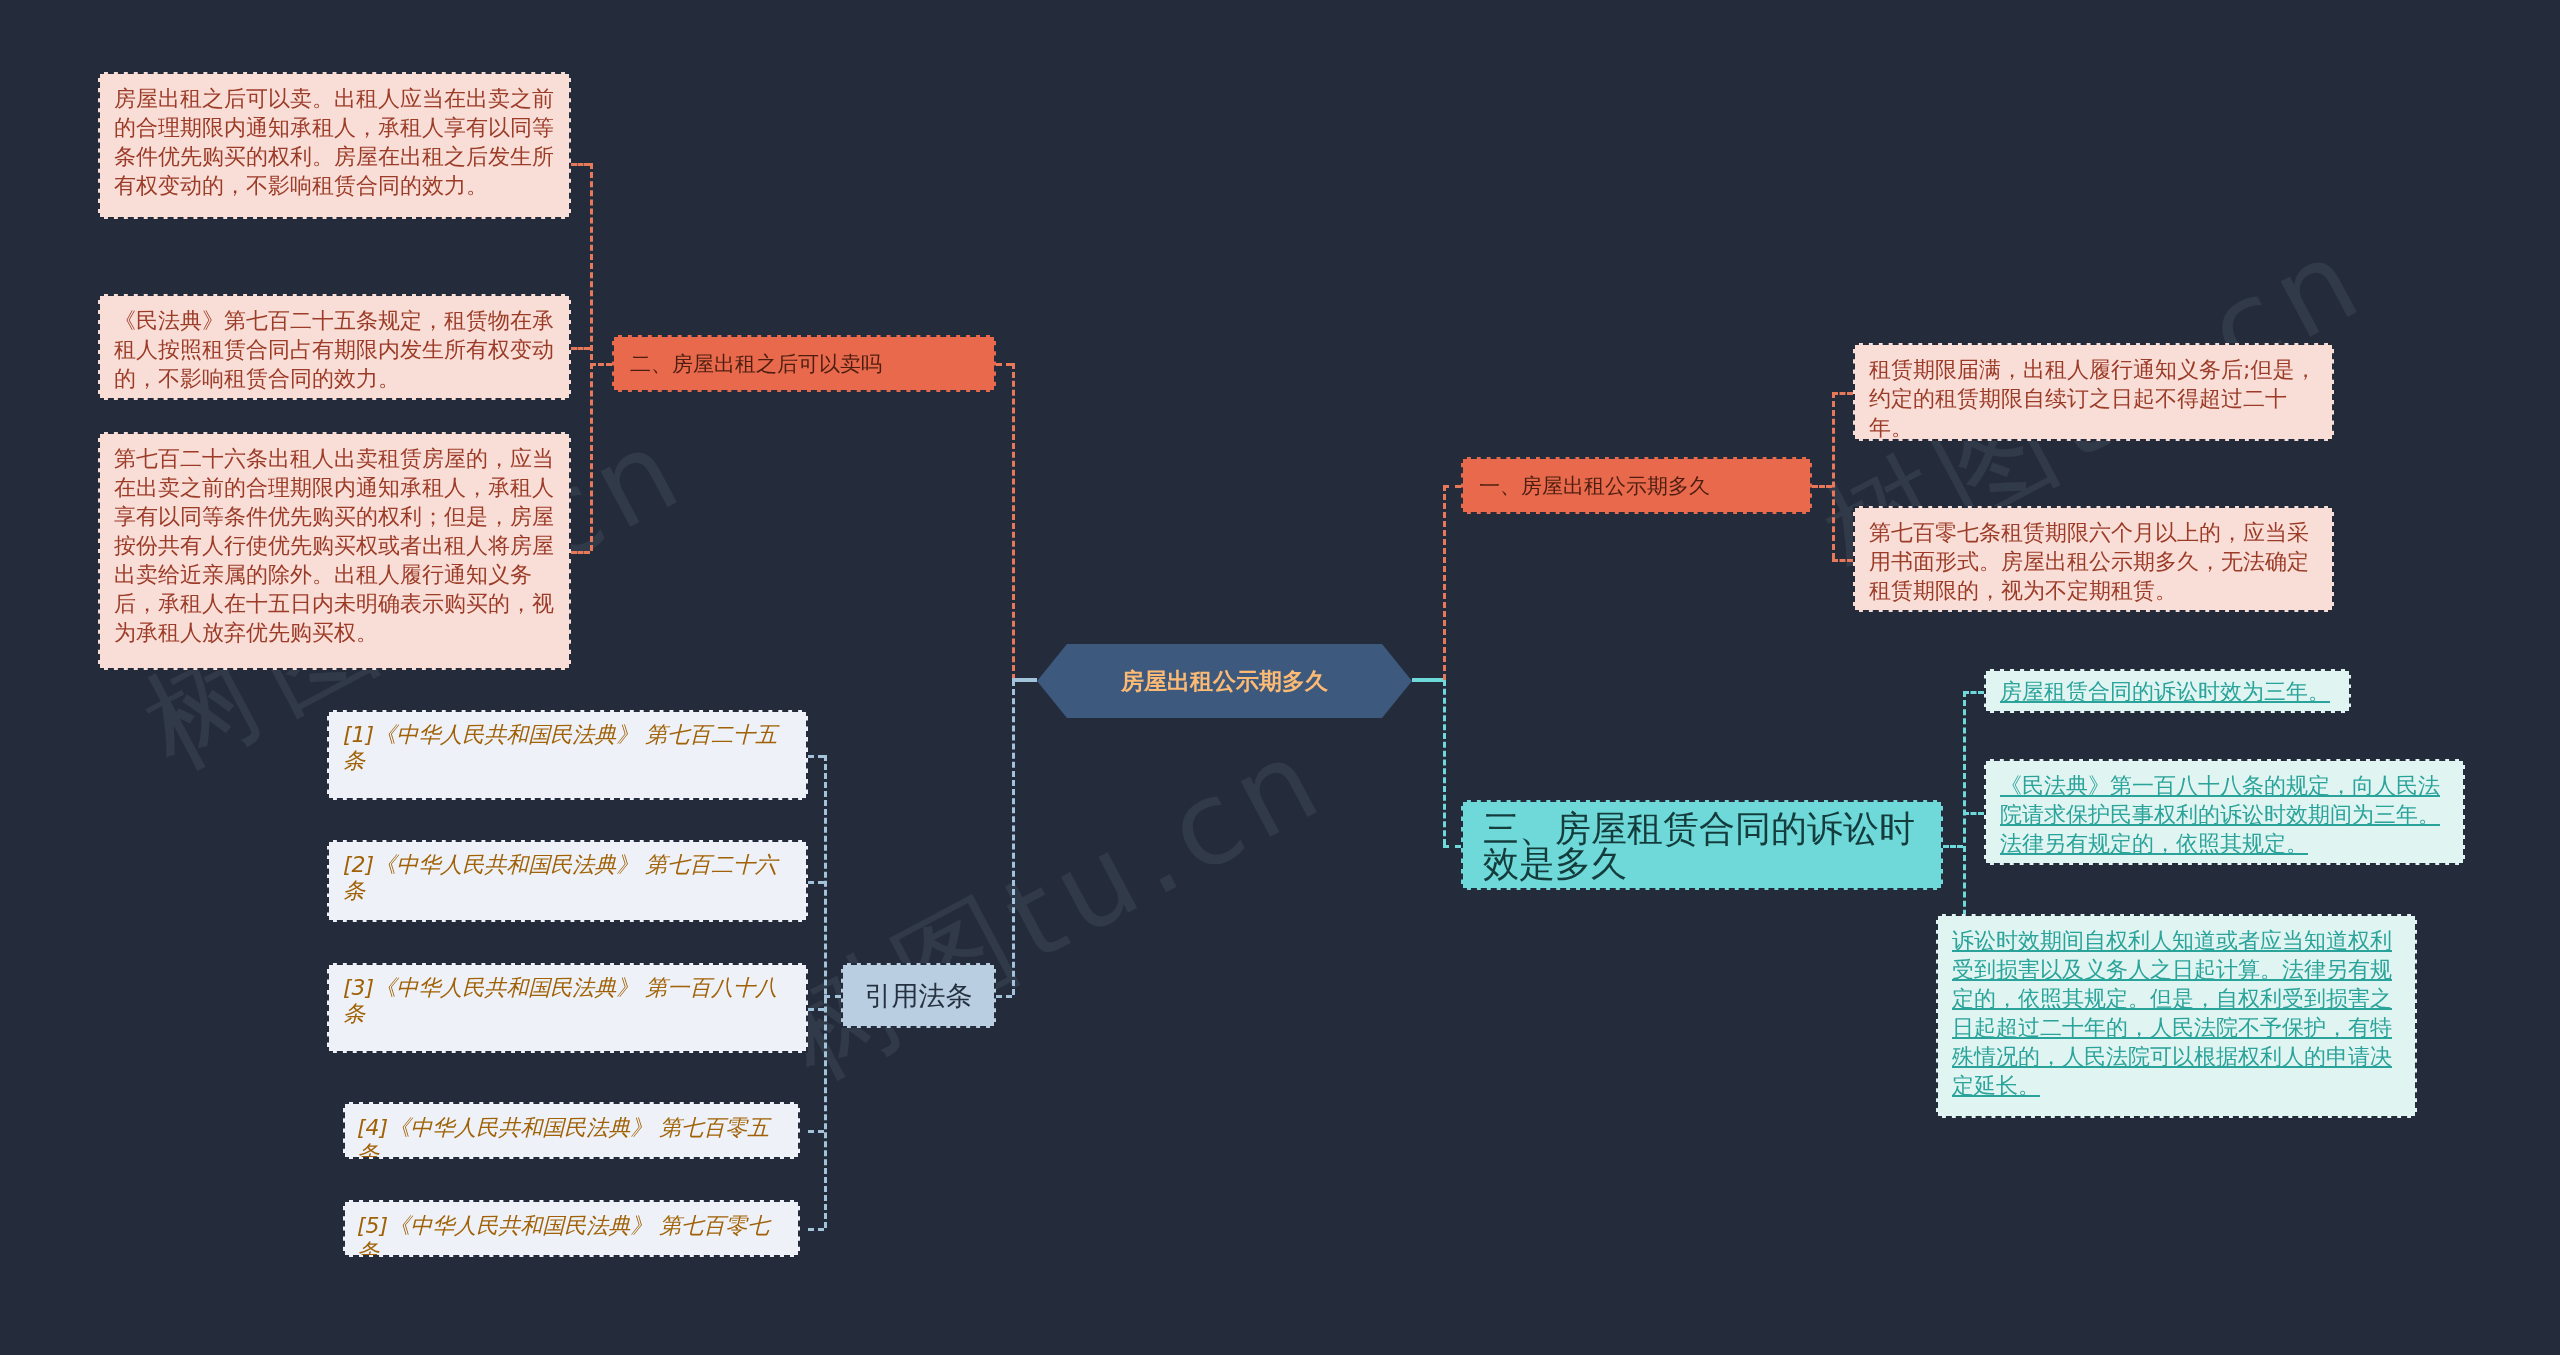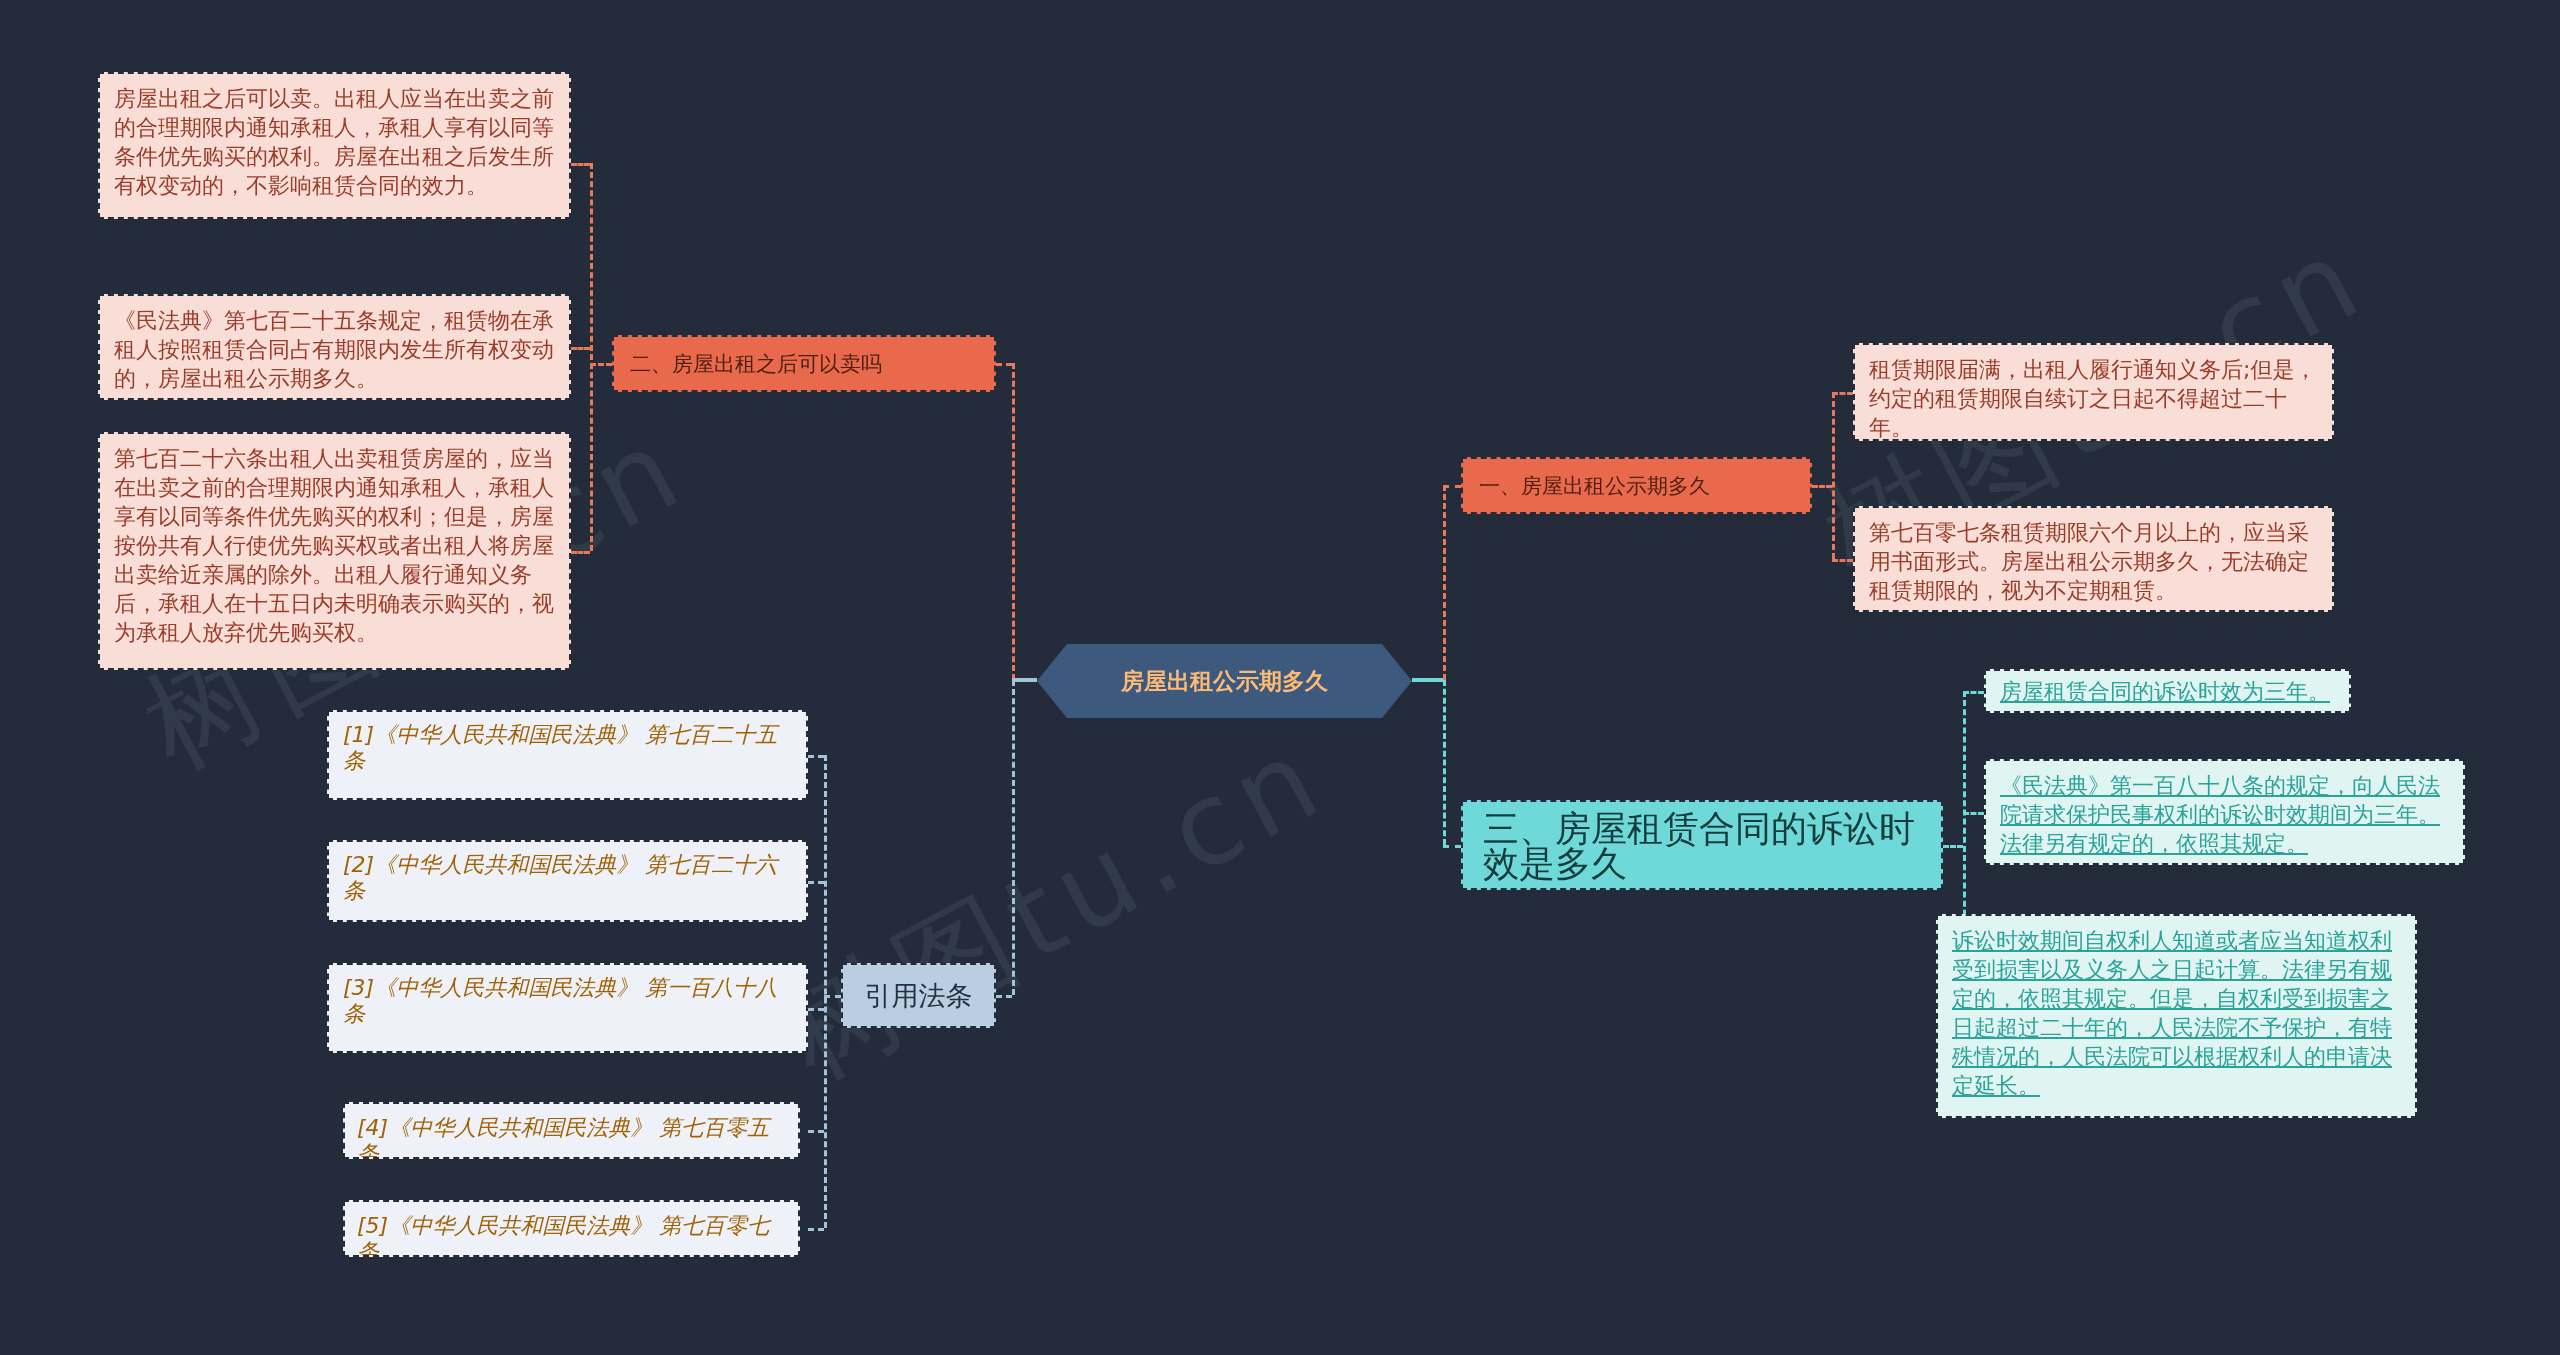--- a/index.html
+++ b/index.html
@@ -63,21 +63,21 @@
   <div class="vline" style="left:1963px;top:691px;height:325px;border-color:#6ed9d8;"></div>
   <div class="hline" style="left:1943px;top:845px;width:20px;border-color:#6ed9d8;"></div>
   <div class="hline" style="left:1963px;top:691px;width:21px;border-color:#6ed9d8;"></div>
   <div class="hline" style="left:1963px;top:812px;width:21px;border-color:#6ed9d8;"></div>
   <div class="hline" style="left:1963px;top:1016px;width:21px;border-color:#6ed9d8;"></div>
 
   <div class="stub" style="left:1012px;top:678px;width:25px;background:#a3c3da;"></div>
   <div class="stub" style="left:1412px;top:678px;width:31px;background:#6ed9d8;"></div>
 
   <div class="box pink" style="left:98px;top:72px;width:473px;height:147px;">房屋出租之后可以卖。出租人应当在出卖之前的合理期限内通知承租人，承租人享有以同等条件优先购买的权利。房屋在出租之后发生所有权变动的，不影响租赁合同的效力。</div>
-  <div class="box pink" style="left:98px;top:294px;width:473px;height:106px;">《民法典》第七百二十五条规定，租赁物在承租人按照租赁合同占有期限内发生所有权变动的，房屋出租公示期多久。</div>
+  <div class="box pink" style="left:98px;top:294px;width:473px;height:106px;">《民法典》第七百二十五条规定，租赁物在承租人按照租赁合同占有期限内发生所有权变动的，不影响租赁合同的效力。</div>
   <div class="box pink" style="left:98px;top:432px;width:473px;height:238px;">第七百二十六条出租人出卖租赁房屋的，应当在出卖之前的合理期限内通知承租人，承租人享有以同等条件优先购买的权利；但是，房屋按份共有人行使优先购买权或者出租人将房屋出卖给近亲属的除外。出租人履行通知义务后，承租人在十五日内未明确表示购买的，视为承租人放弃优先购买权。</div>
 
   <div class="topic topic-orange" style="left:612px;top:335px;width:384px;height:57px;">二、房屋出租之后可以卖吗</div>
 
   <div class="central" style="left:1037px;top:644px;width:375px;height:74px;">房屋出租公示期多久</div>
 
   <div class="topic topic-orange" style="left:1461px;top:457px;width:351px;height:57px;">一、房屋出租公示期多久</div>
   <div class="box pink" style="left:1853px;top:343px;width:481px;height:98px;">租赁期限届满，出租人履行通知义务后;但是，约定的租赁期限自续订之日起不得超过二十年。</div>
   <div class="box pink" style="left:1853px;top:506px;width:481px;height:106px;">第七百零七条租赁期限六个月以上的，应当采用书面形式。房屋出租公示期多久，无法确定租赁期限的，视为不定期租赁。</div>
 

